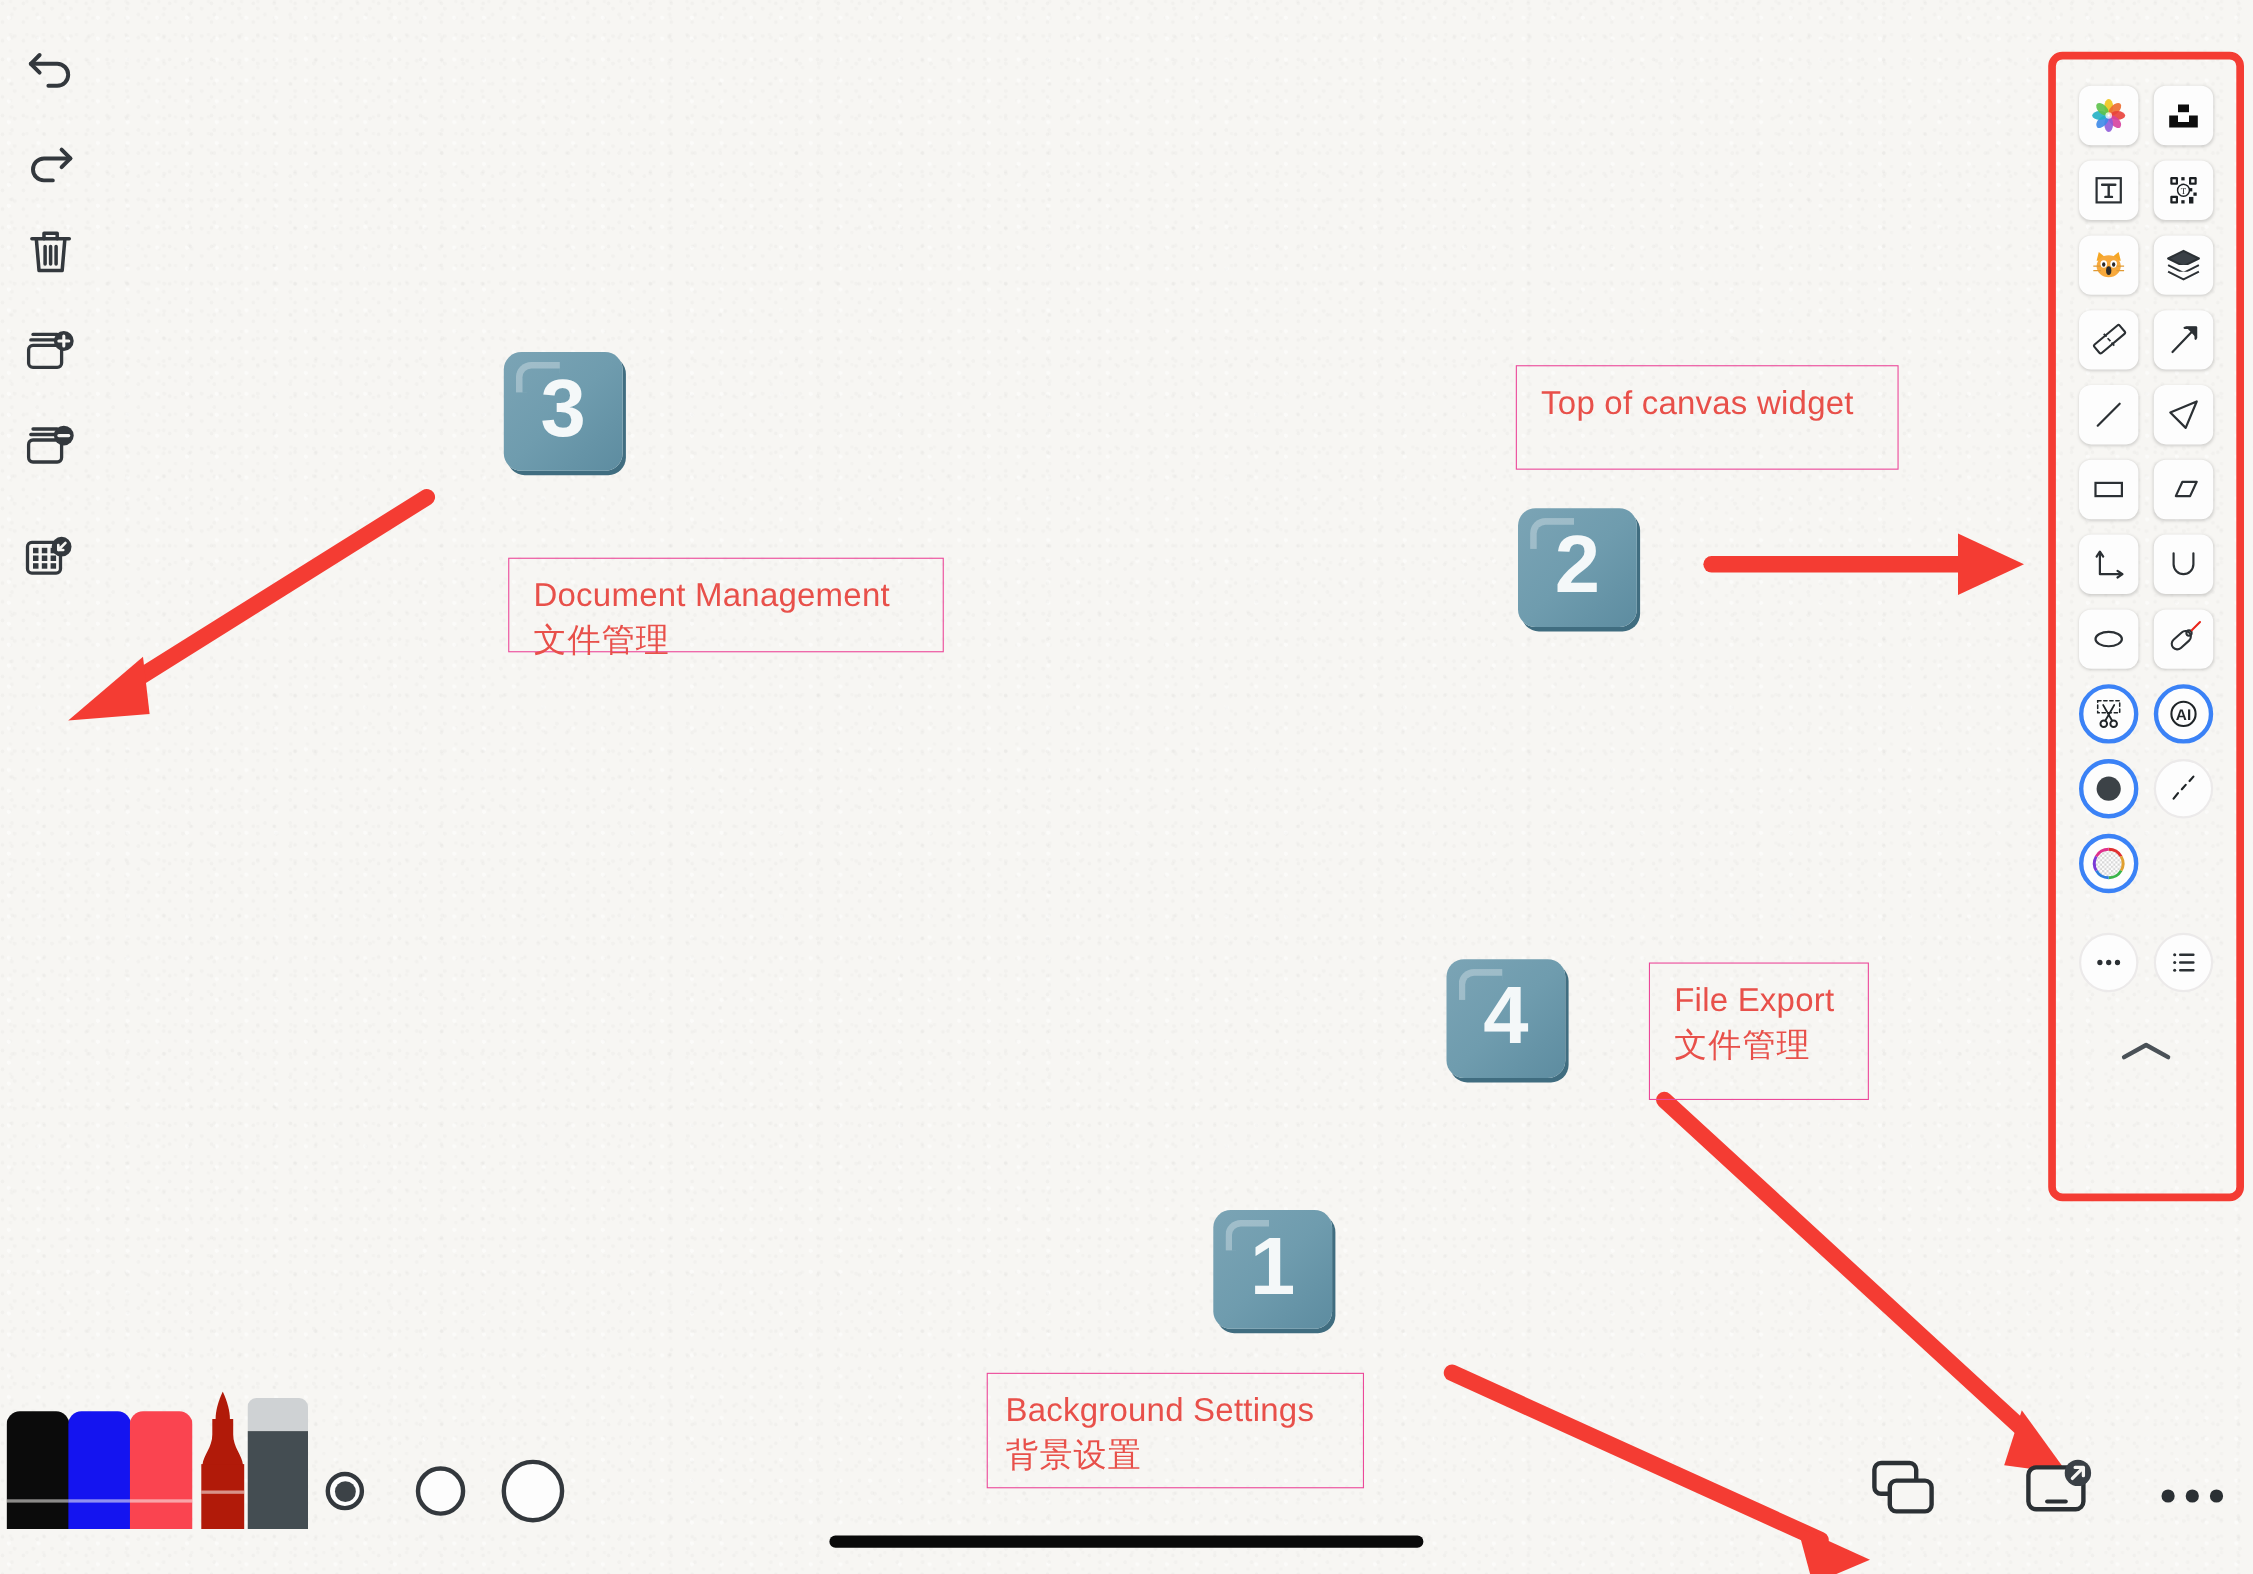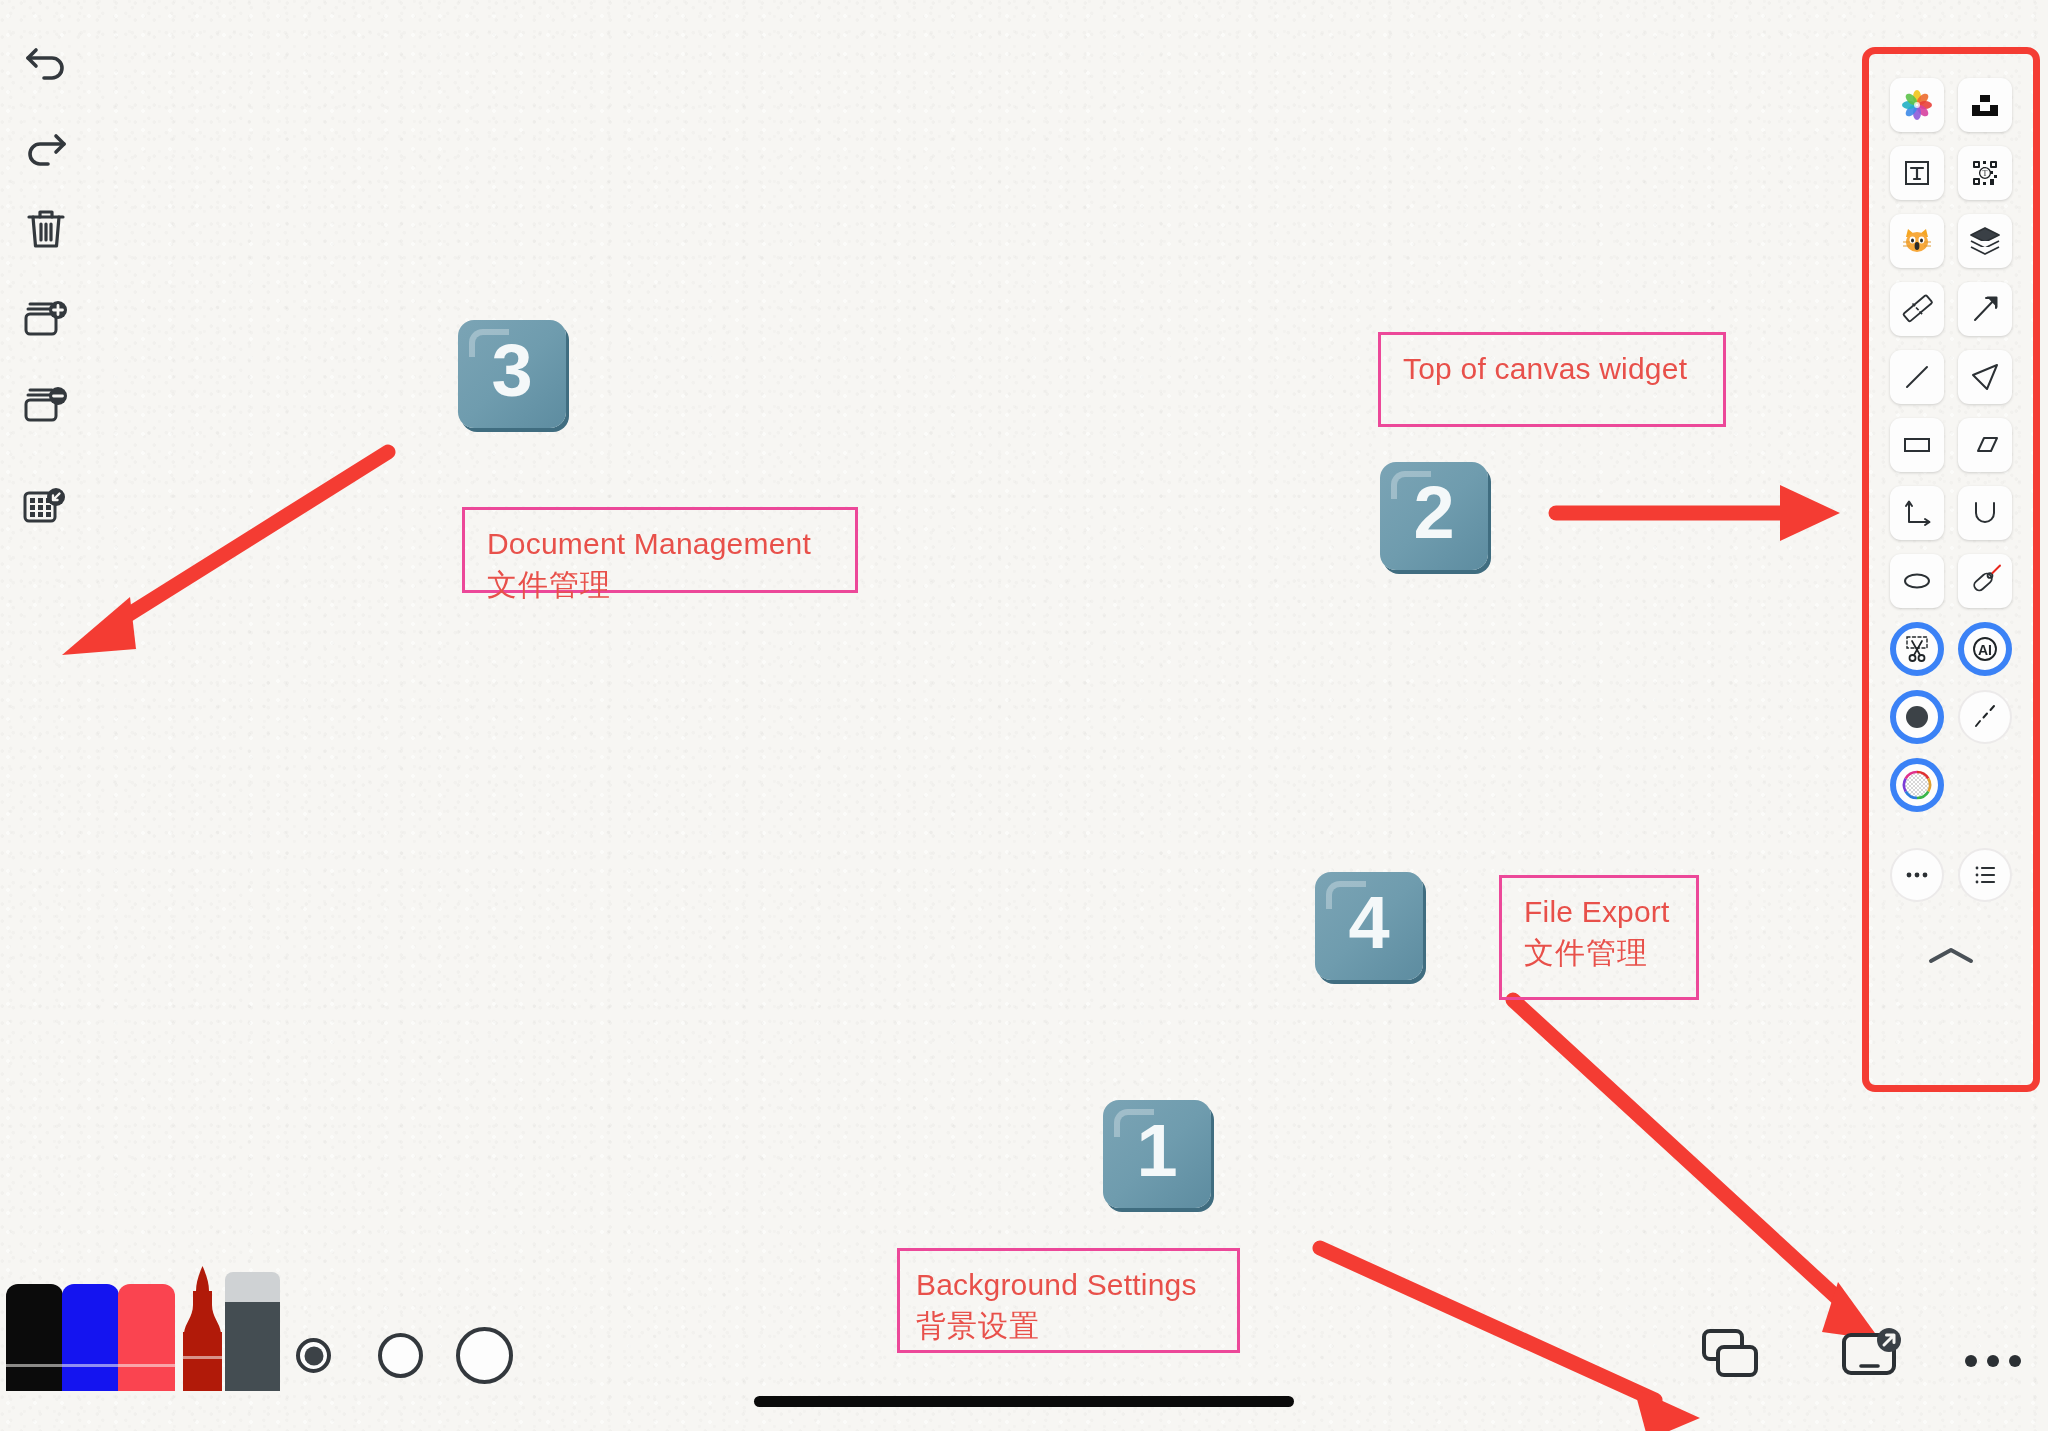--- a/index.html
+++ b/index.html
@@ -36,30 +36,30 @@
     display:flex;flex-direction:column;align-items:center;padding-top:18px;box-sizing:border-box;
   }
   .tool-row{display:flex;gap:14px;margin-bottom:14px;}
   .tool-sq{
     width:54px;height:54px;background:#fdfdfd;border-radius:11px;
     box-shadow:0 1px 3px rgba(0,0,0,.16);
     display:flex;align-items:center;justify-content:center;
   }
   .tool-circ{
     width:54px;height:54px;background:#fdfdfd;border-radius:50%;
-    border:6px solid #3b82f6;box-sizing:border-box;
+    border:4px solid #3b82f6;box-sizing:border-box;
     display:flex;align-items:center;justify-content:center;
   }
   .tool-circ.plain{border:2px solid #eceaea;}
   .tool-circ.empty{visibility:hidden;}
   #toolbar-collapse{margin-top:28px;}
 
   
   .anno-box{
-    position:absolute;border:3px solid #ec4899;background:transparent;
+    position:absolute;border:1px solid #ec4899;background:transparent;
     padding:14px 22px;box-sizing:border-box;
   }
   .anno-en{color:#e8504a;font-size:30px;line-height:1.35;white-space:nowrap;font-weight:400;letter-spacing:.2px;}
   .anno-cn{color:#e8504a;font-size:30px;line-height:1.35;white-space:nowrap;font-weight:400;letter-spacing:1px;}
 
   
   .keycap{
     position:absolute;width:108px;height:108px;border-radius:16px;
     background:linear-gradient(135deg,#7ba4b5 0%,#6f9cae 50%,#5d8ca0 100%);
     box-shadow:3px 4px 0 #406d80;

